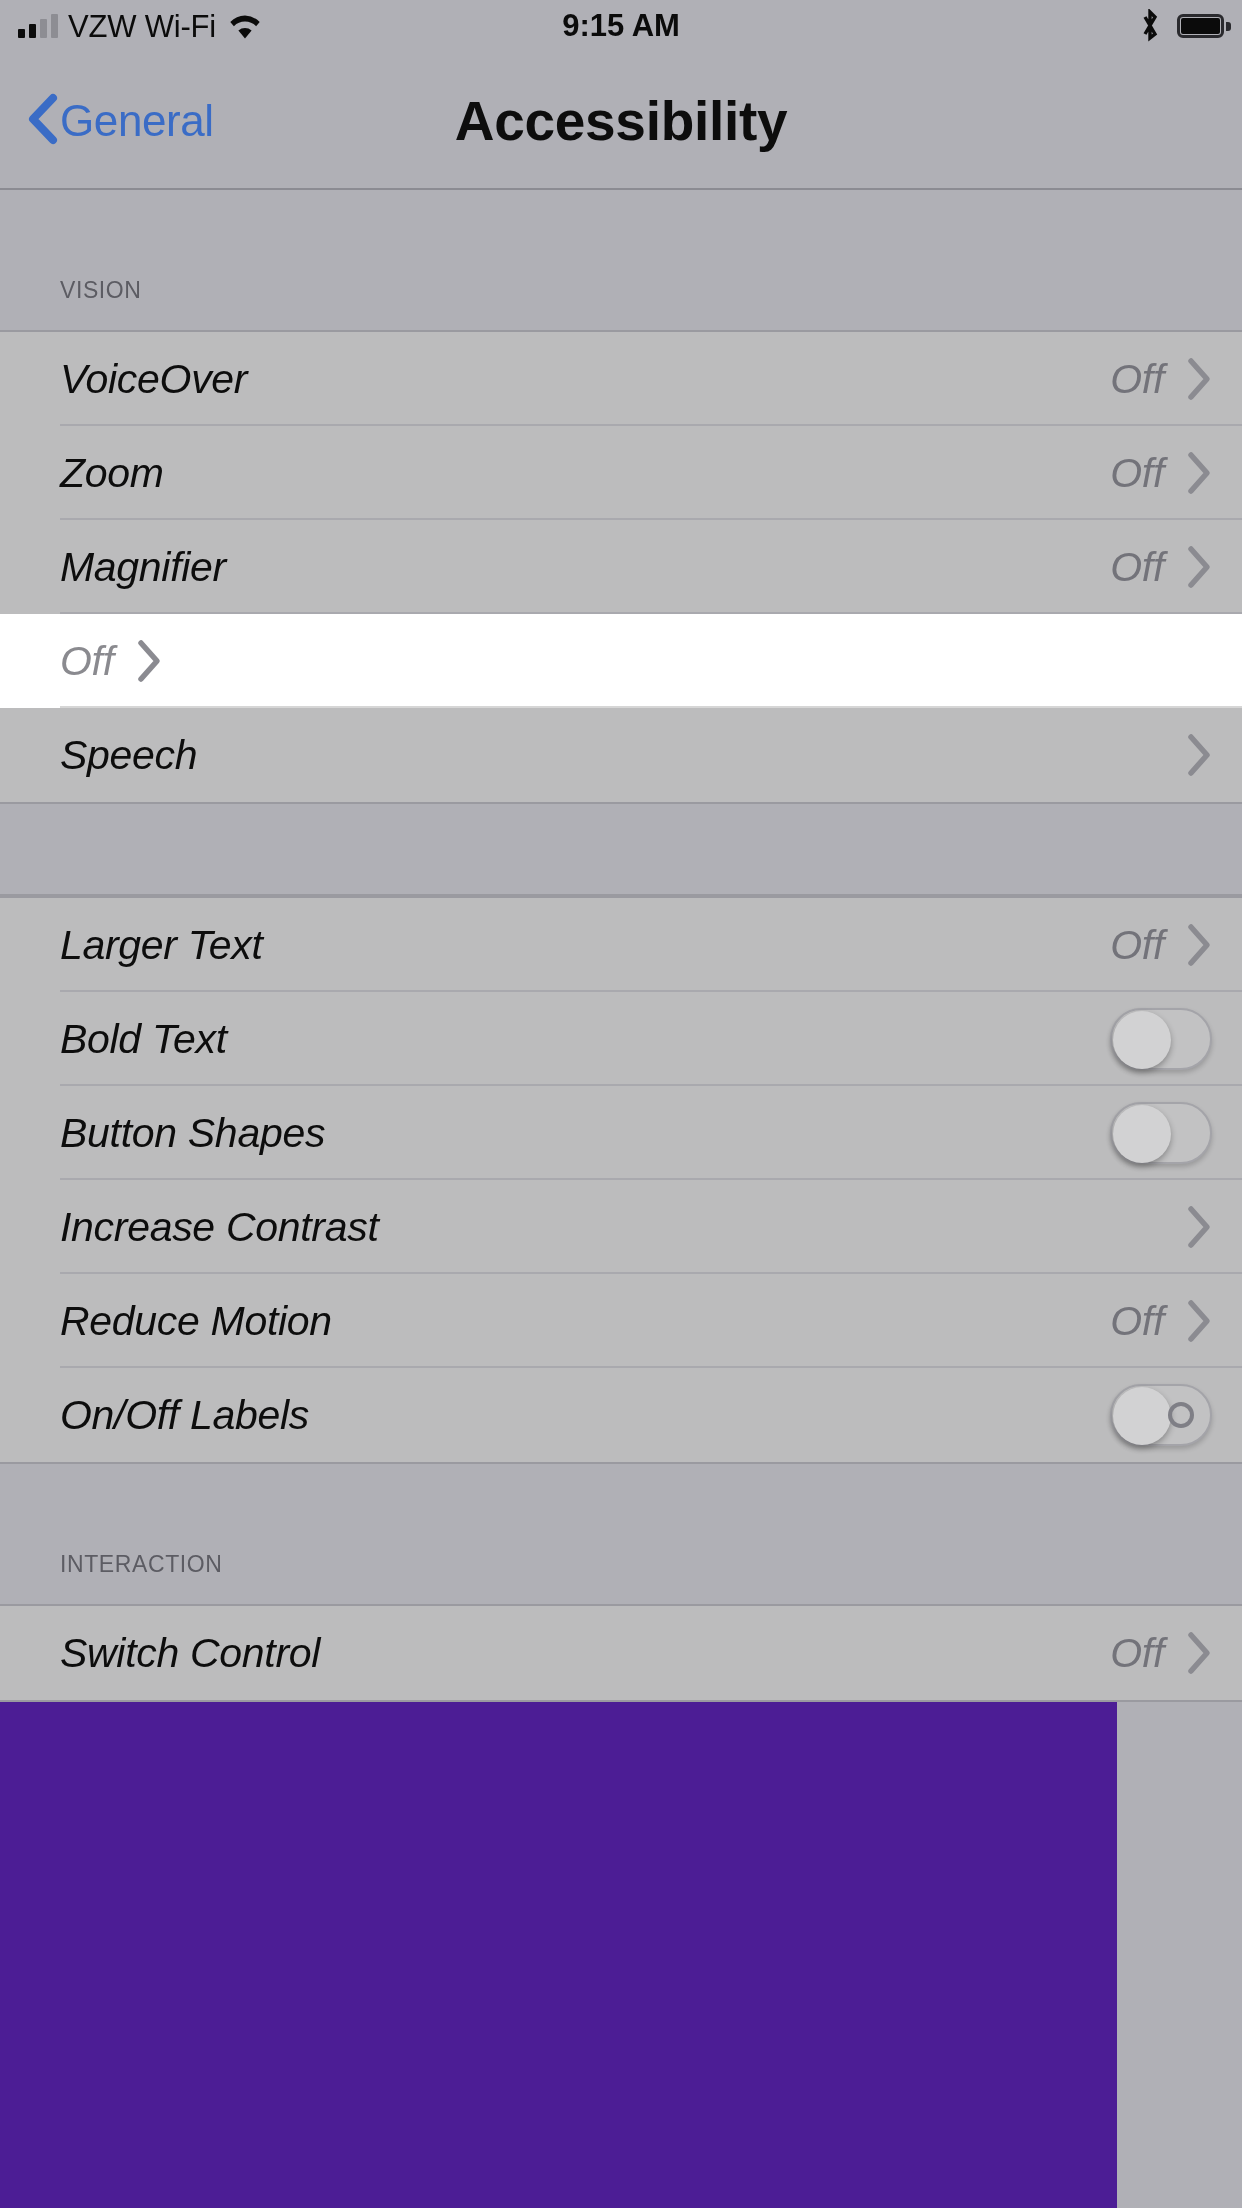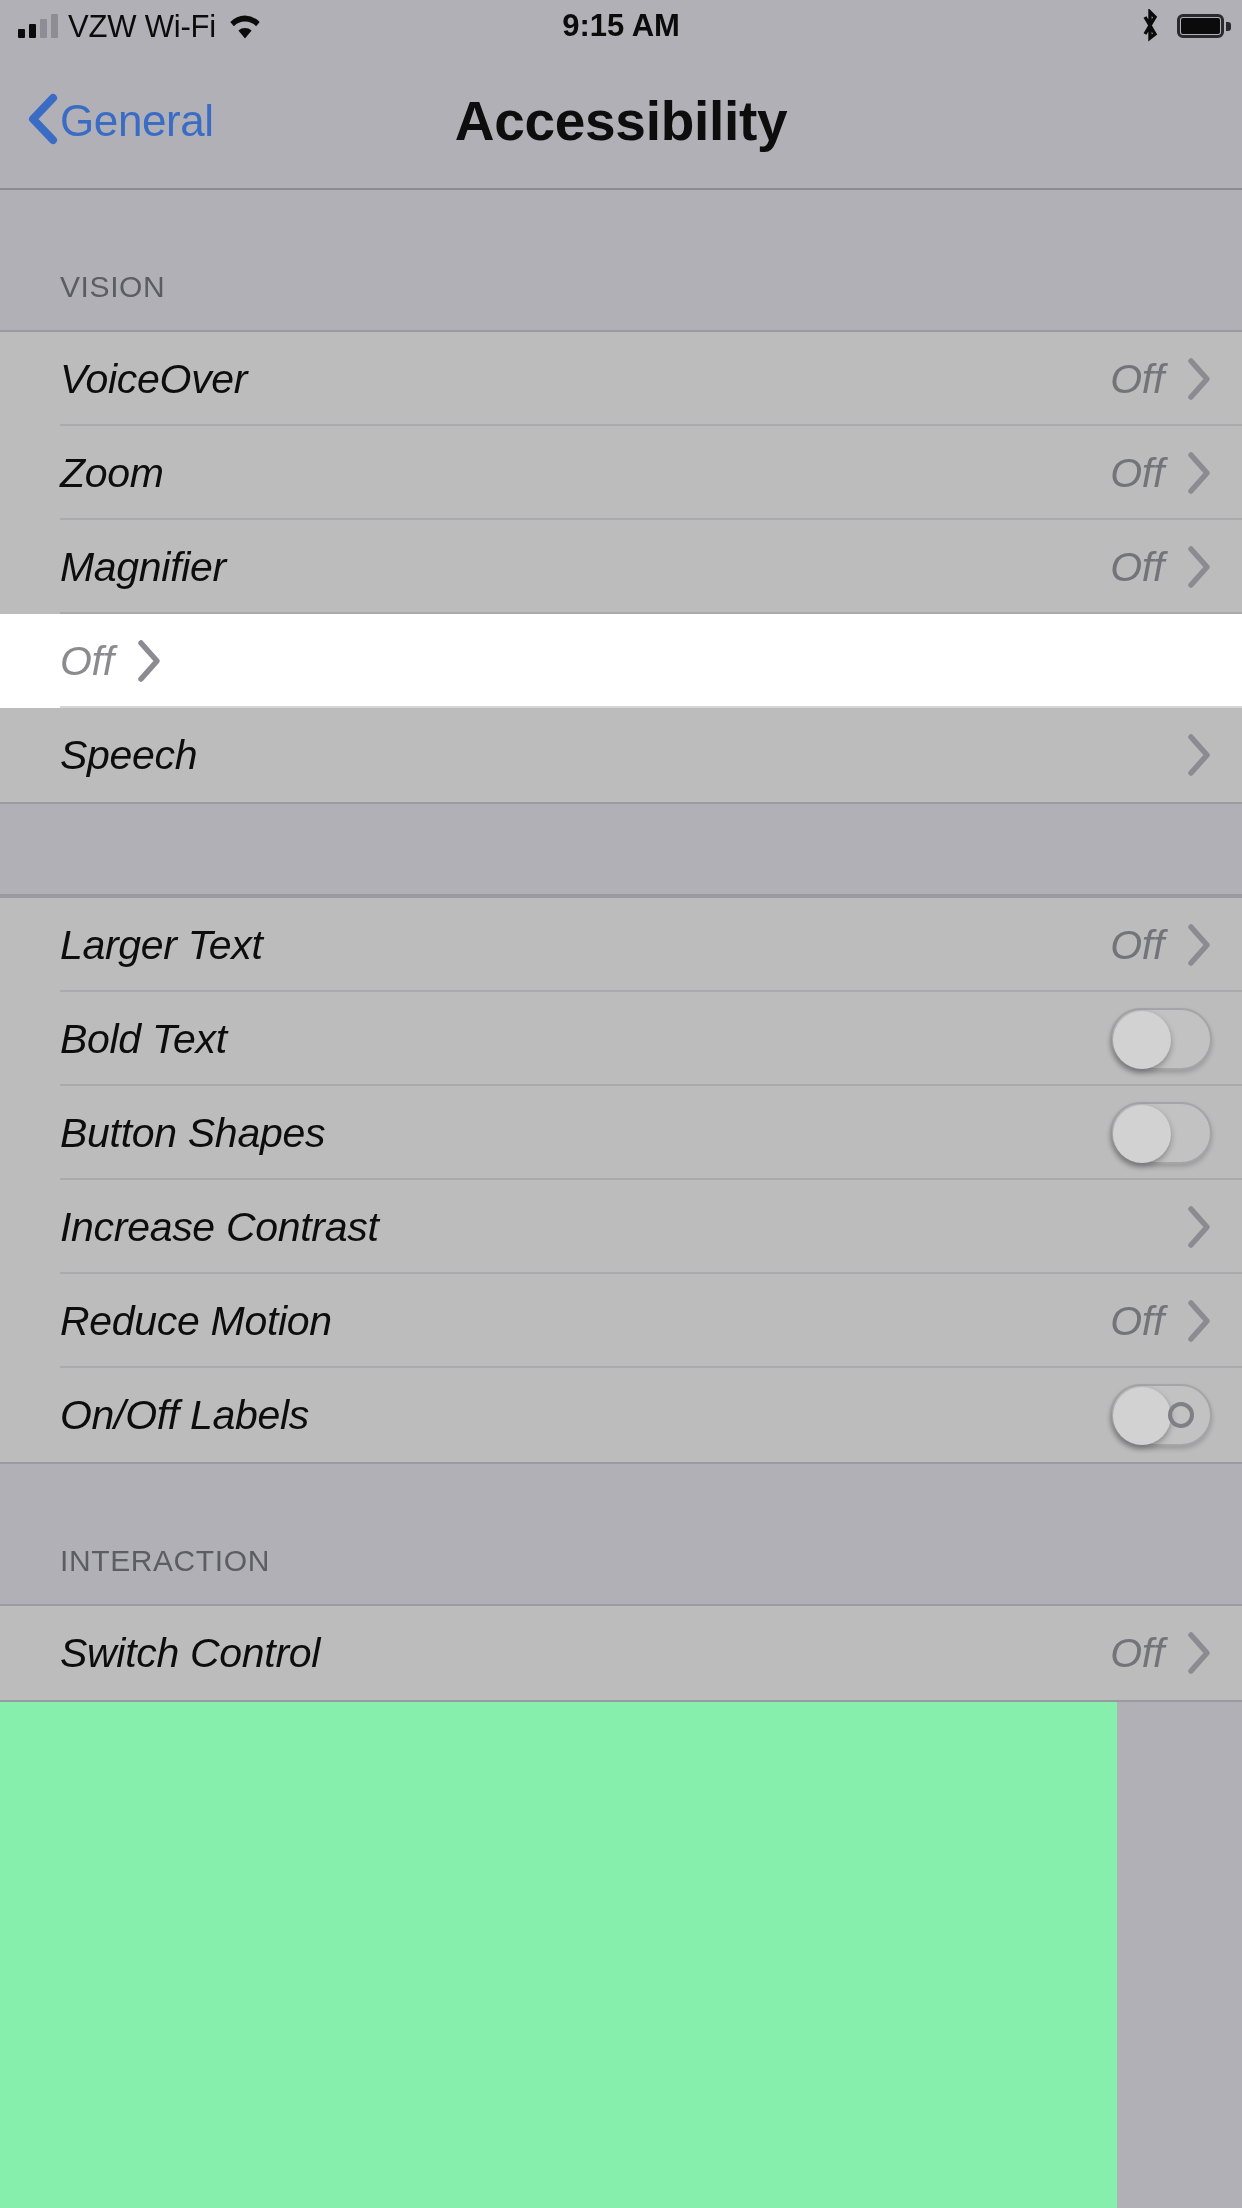--- a/index.html
+++ b/index.html
@@ -2,21 +2,21 @@
 <html><head>
 <meta charset="utf-8">
 <style>
   * { margin:0; padding:0; box-sizing:border-box; }
   html, body {
     width:1242px; height:2208px;
     font-family:"Liberation Sans", sans-serif;
     background:#b0b0b6;
     overflow:hidden;
   }
-  #screen { position:relative; width:1117px; height:2208px; background:#86efac; }
+  #screen { position:relative; width:1117px; height:2208px; background:#4c1d95; }
 
   
   .statusbar{
     position:absolute; top:0; left:0; width:1242px; height:52px;
     background:#b0b0b6;
   }
   .sb-left{ position:absolute; left:18px; top:0; height:52px; display:flex; align-items:center; gap:10px; }
   .sb-center{ position:absolute; left:0; top:0; width:1242px; height:52px;
               display:flex; align-items:center; justify-content:center; }
   .sb-right{ position:absolute; right:18px; top:0; height:52px; display:flex; align-items:center; gap:16px; }
@@ -56,21 +56,21 @@
     display:flex; align-items:center; justify-content:center;
     font-size:55px; font-weight:bold; color:#0d0d0d; letter-spacing:-0.3px;
   }
 
   
   .list{ position:absolute; top:190px; left:0; width:1242px; }
 
   .grouphdr{
     height:140px; background:#b0b0b6;
     display:flex; align-items:flex-end; padding:0 8px 26px 60px;
-    font-size:30px; color:#5c5c63; letter-spacing:0.6px;
+    font-size:23px; color:#5c5c63; letter-spacing:0.6px;
   }
   .gap{ height:92px; background:#b0b0b6; border-bottom:2px solid #9a9aa0; }
 
   .section{ background:#bcbcbd; border-top:2px solid #9a9aa0; border-bottom:2px solid #9a9aa0;font-style:italic; }
 
   .row{
     position:relative; height:94px; width:1242px;
     display:flex; align-items:center;
     padding:0 30px 0 60px;
     background:#bcbcbd;

